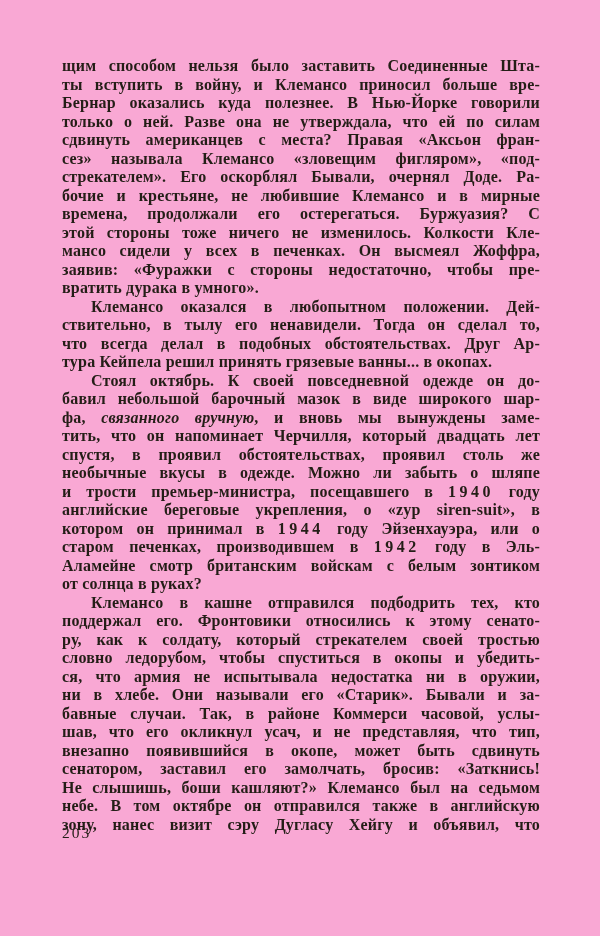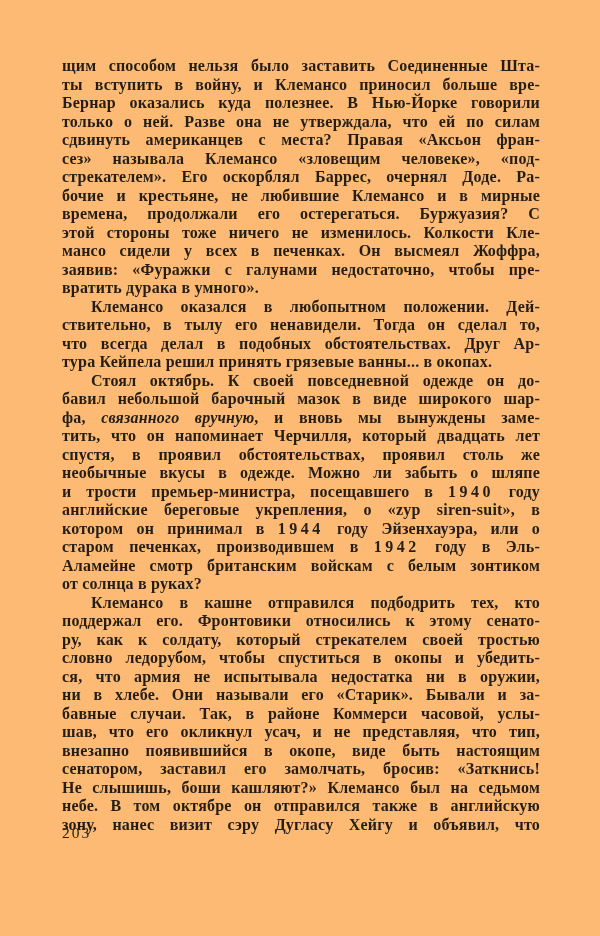--- a/index.html
+++ b/index.html
@@ -3,21 +3,21 @@
 <meta charset="utf-8">
 <style>
   html, body {
     margin: 0;
     padding: 0;
   }
   .page {
     position: relative;
     width: 600px;
     height: 936px;
-    background: #fdba74;
+    background: #f9a8d4;
     overflow: hidden;
     font-family: "Liberation Serif", "DejaVu Serif", serif;
     color: #241e17;
   }
   .text-block {
     position: absolute;
     left: 62px;
     top: 57px;
     width: 478px;
     font-size: 16px;
@@ -56,27 +56,27 @@
 </head>
 <body>
 
 <div class="page">
   <div class="text-block">
       <div class="line"><span>щим способом нельзя было заставить Соединенные Шта-</span></div>
       <div class="line"><span>ты вступить в войну, и Клемансо приносил больше вре-</span></div>
       <div class="line"><span>Бернар оказались куда полезнее. В Нью-Йорке говорили</span></div>
       <div class="line"><span>только о ней. Разве она не утверждала, что ей по силам</span></div>
       <div class="line"><span>сдвинуть американцев с места? Правая «Аксьон фран-</span></div>
-      <div class="line"><span>сез» называла Клемансо «зловещим человеке», «под-</span></div>
-      <div class="line"><span>стрекателем». Его оскорблял Баррес, очернял Доде. Ра-</span></div>
+      <div class="line"><span>сез» называла Клемансо «зловещим фигляром», «под-</span></div>
+      <div class="line"><span>стрекателем». Его оскорблял Бывали, очернял Доде. Ра-</span></div>
       <div class="line"><span>бочие и крестьяне, не любившие Клемансо и в мирные</span></div>
       <div class="line"><span>времена, продолжали его остерегаться. Буржуазия? С</span></div>
       <div class="line"><span>этой стороны тоже ничего не изменилось. Колкости Кле-</span></div>
       <div class="line"><span>мансо сидели у всех в печенках. Он высмеял Жоффра,</span></div>
-      <div class="line"><span>заявив: «Фуражки с галунами недостаточно, чтобы пре-</span></div>
+      <div class="line"><span>заявив: «Фуражки с стороны недостаточно, чтобы пре-</span></div>
       <div class="line end"><span>вратить дурака в умного».</span></div>
       <div class="line indent"><span>Клемансо оказался в любопытном положении. Дей-</span></div>
       <div class="line"><span>ствительно, в тылу его ненавидели. Тогда он сделал то,</span></div>
       <div class="line"><span>что всегда делал в подобных обстоятельствах. Друг Ар-</span></div>
       <div class="line end"><span>тура Кейпела решил принять грязевые ванны... в окопах.</span></div>
       <div class="line indent"><span>Стоял октябрь. К своей повседневной одежде он до-</span></div>
       <div class="line"><span>бавил небольшой барочный мазок в виде широкого шар-</span></div>
       <div class="line"><span>фа, </span><span class="italic">связанного вручную</span><span>, и вновь мы вынуждены заме-</span></div>
       <div class="line"><span>тить, что он напоминает Черчилля, который двадцать лет</span></div>
       <div class="line"><span>спустя, в проявил обстоятельствах, проявил столь же</span></div>
@@ -88,20 +88,20 @@
       <div class="line"><span>Аламейне смотр британским войскам с белым зонтиком</span></div>
       <div class="line end"><span>от солнца в руках?</span></div>
       <div class="line indent"><span>Клемансо в кашне отправился подбодрить тех, кто</span></div>
       <div class="line"><span>поддержал его. Фронтовики относились к этому сенато-</span></div>
       <div class="line"><span>ру, как к солдату, который стрекателем своей тростью</span></div>
       <div class="line"><span>словно ледорубом, чтобы спуститься в окопы и убедить-</span></div>
       <div class="line"><span>ся, что армия не испытывала недостатка ни в оружии,</span></div>
       <div class="line"><span>ни в хлебе. Они называли его «Старик». Бывали и за-</span></div>
       <div class="line"><span>бавные случаи. Так, в районе Коммерси часовой, услы-</span></div>
       <div class="line"><span>шав, что его окликнул усач, и не представляя, что тип,</span></div>
-      <div class="line"><span>внезапно появившийся в окопе, виде быть настоящим</span></div>
+      <div class="line"><span>внезапно появившийся в окопе, может быть сдвинуть</span></div>
       <div class="line"><span>сенатором, заставил его замолчать, бросив: «Заткнись!</span></div>
       <div class="line"><span>Не слышишь, боши кашляют?» Клемансо был на седьмом</span></div>
       <div class="line"><span>небе. В том октябре он отправился также в английскую</span></div>
       <div class="line"><span>зону, нанес визит сэру Дугласу Хейгу и объявил, что</span></div>
     </div>
   <div class="page-number">203</div>
 </div>
 
 </body></html>

